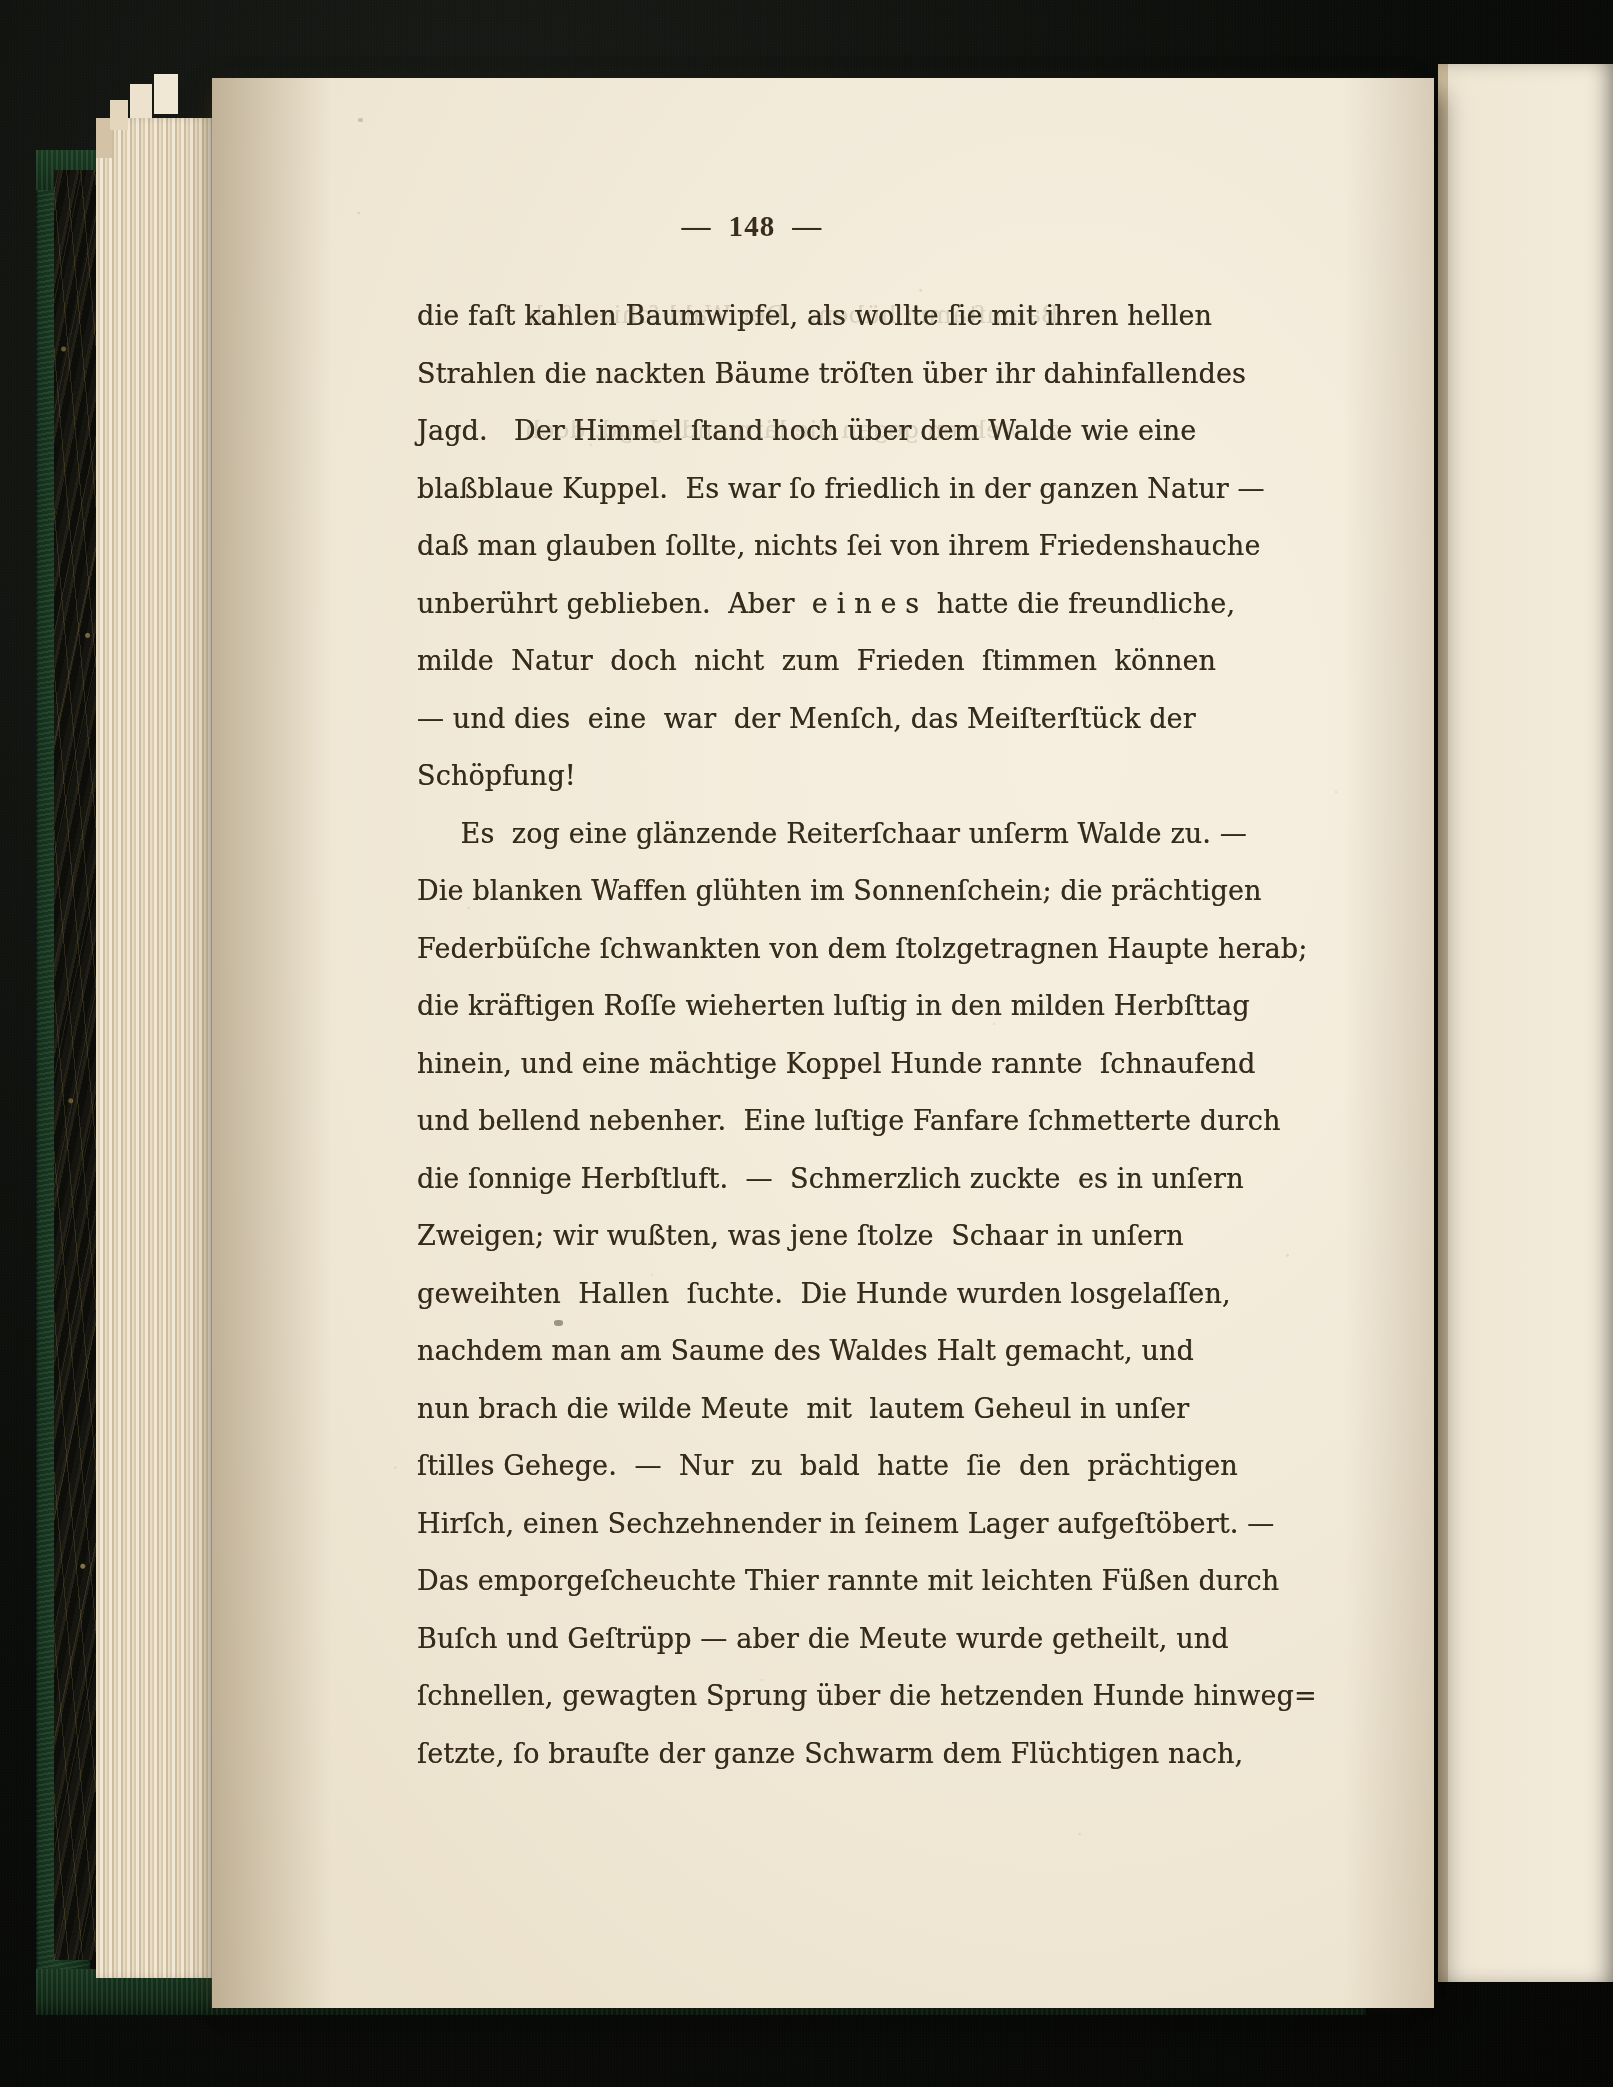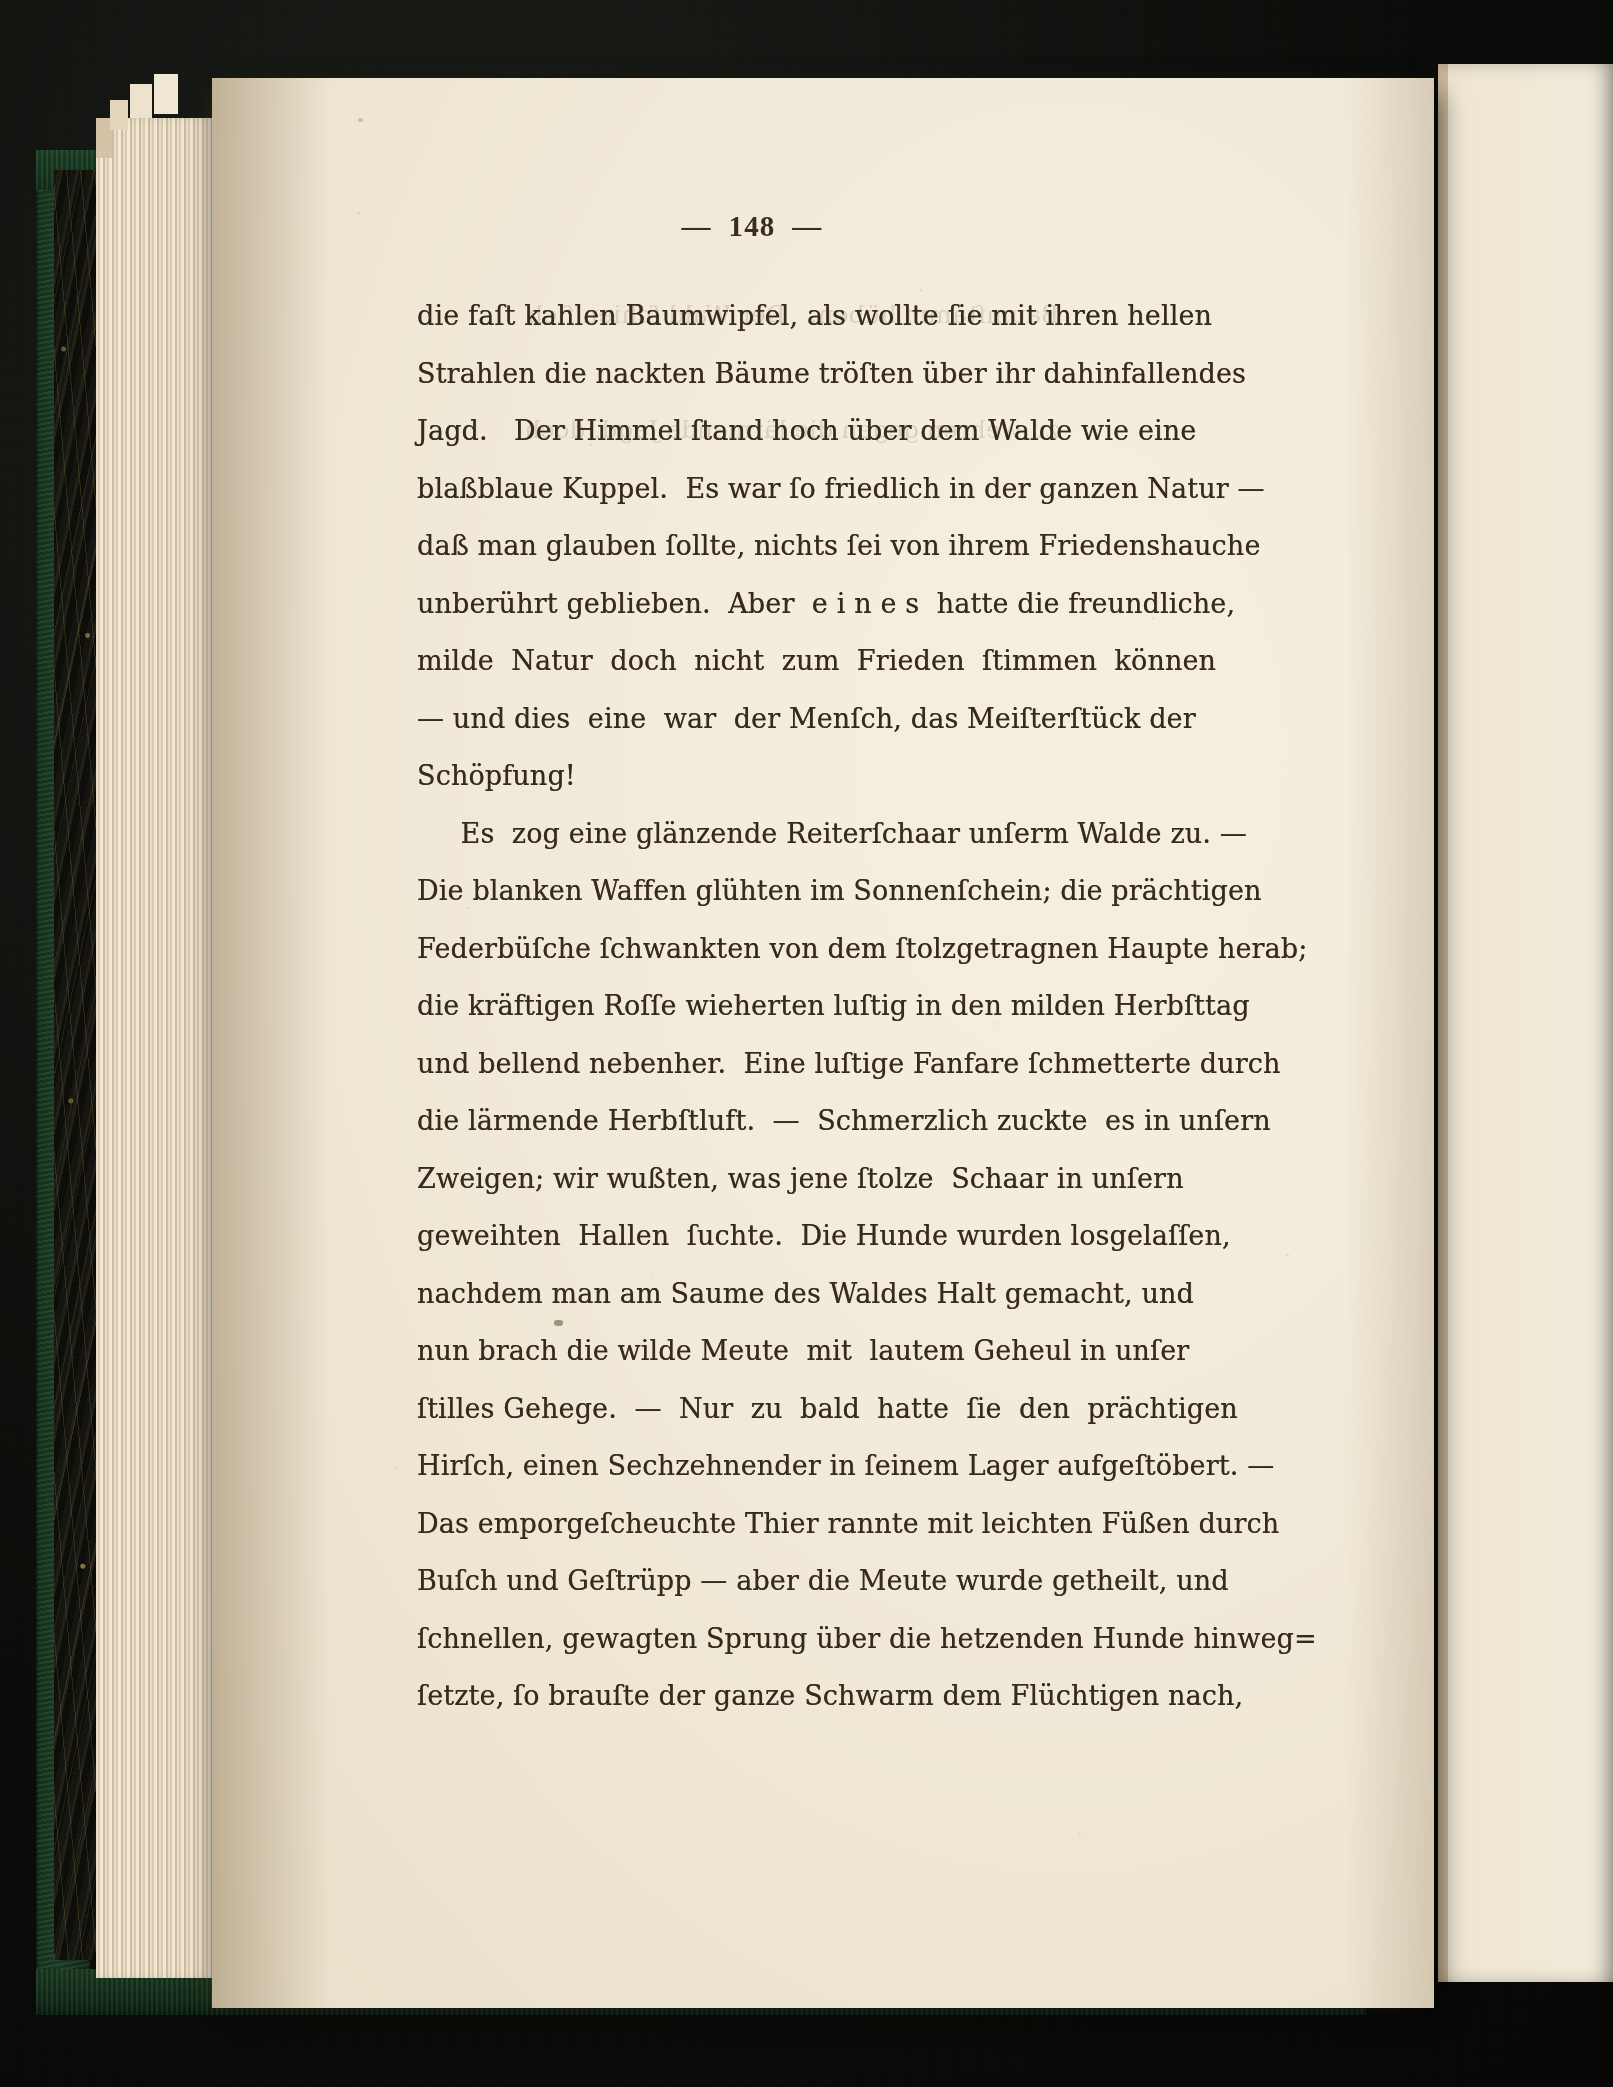--- a/index.html
+++ b/index.html
@@ -295,22 +295,23 @@
         <span class="ln">milde  Natur  doch  nicht  zum  Frieden  ſtimmen  können</span>
         <span class="ln">— und dies  eine  war  der Menſch, das Meiſterſtück der</span>
         <span class="ln">Schöpfung!</span>
       </p>
 
       <p class="para indented">
         <span class="ln">     Es  zog eine glänzende Reiterſchaar unſerm Walde zu. —</span>
         <span class="ln">Die blanken Waffen glühten im Sonnenſchein; die prächtigen</span>
         <span class="ln">Federbüſche ſchwankten von dem ſtolzgetragnen Haupte herab;</span>
         <span class="ln">die kräftigen Roſſe wieherten luſtig in den milden Herbſttag</span>
+        <span class="ln">hinein, und eine mächtige Koppel Hunde rannte  ſchnaufend</span>
         <span class="ln">und bellend nebenher.  Eine luſtige Fanfare ſchmetterte durch</span>
-        <span class="ln">die lärmende Herbſtluft.  —  Schmerzlich zuckte  es in unſern</span>
+        <span class="ln">die ſonnige Herbſtluft.  —  Schmerzlich zuckte  es in unſern</span>
         <span class="ln">Zweigen; wir wußten, was jene ſtolze  Schaar in unſern</span>
         <span class="ln">geweihten  Hallen  ſuchte.  Die Hunde wurden losgelaſſen,</span>
         <span class="ln">nachdem man am Saume des Waldes Halt gemacht, und</span>
         <span class="ln">nun brach die wilde Meute  mit  lautem Geheul in unſer</span>
         <span class="ln">ſtilles Gehege.  —  Nur  zu  bald  hatte  ſie  den  prächtigen</span>
         <span class="ln">Hirſch, einen Sechzehnender in ſeinem Lager aufgeſtöbert. —</span>
         <span class="ln">Das emporgeſcheuchte Thier rannte mit leichten Füßen durch</span>
         <span class="ln">Buſch und Geſtrüpp — aber die Meute wurde getheilt, und</span>
         <span class="ln">ſchnellen, gewagten Sprung über die hetzenden Hunde hinweg=</span>
         <span class="ln">ſetzte, ſo brauſte der ganze Schwarm dem Flüchtigen nach,</span>

